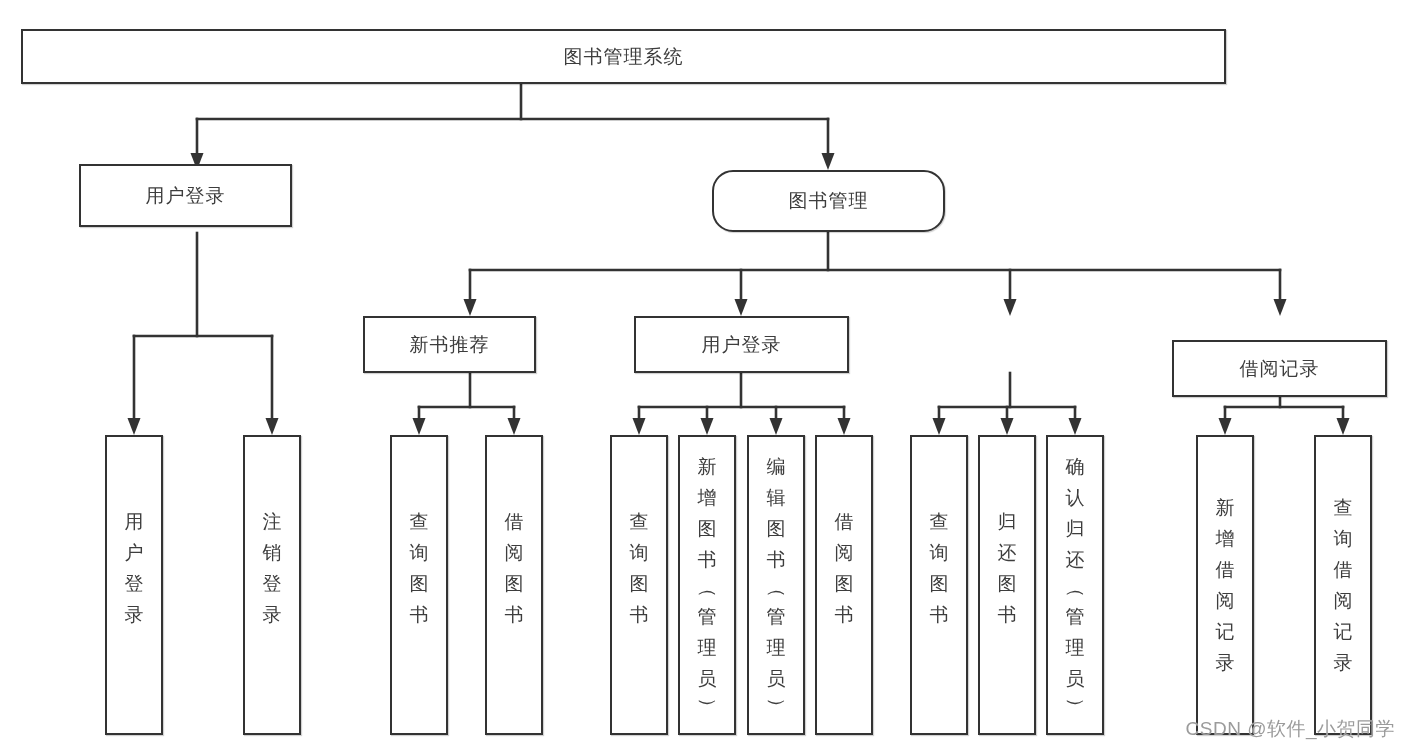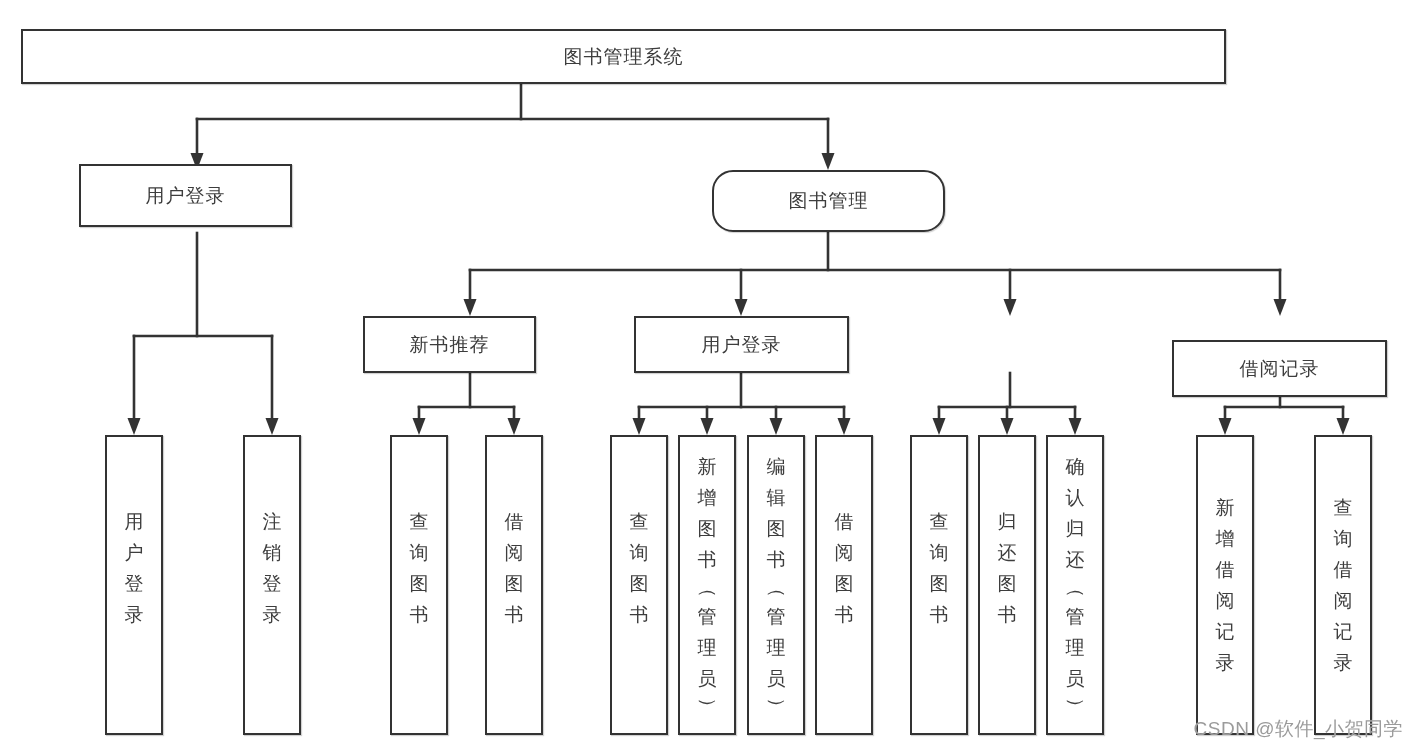--- a/index.html
+++ b/index.html
@@ -22,21 +22,21 @@
   .box.h span{font-size:19px;letter-spacing:1px;color:#3d3d3d;}
   .box.v{top:435px;width:58px;height:300px;}
   .box.v .vtxt{
     display:flex;flex-direction:column;align-items:center;justify-content:center;
     width:100%;height:100%;box-sizing:border-box;
   }
   .box.v .vtxt.short{padding-bottom:34px;}
   .ch{font-size:19px;line-height:31px;color:#3d3d3d;}
   .ch.rot{transform:rotate(90deg);line-height:26px;}
   .watermark{
-    position:absolute;right:2px;bottom:5px;z-index:3;
+    position:absolute;right:10px;bottom:5px;z-index:3;
     font-size:19px;color:#9b9b9b;letter-spacing:0.5px;
     text-shadow:0 0 1px rgba(255,255,255,0.6);
     margin-top:28px;
   }
 </style>
 </head>
 <body>
 
 <div class="canvas">
 

